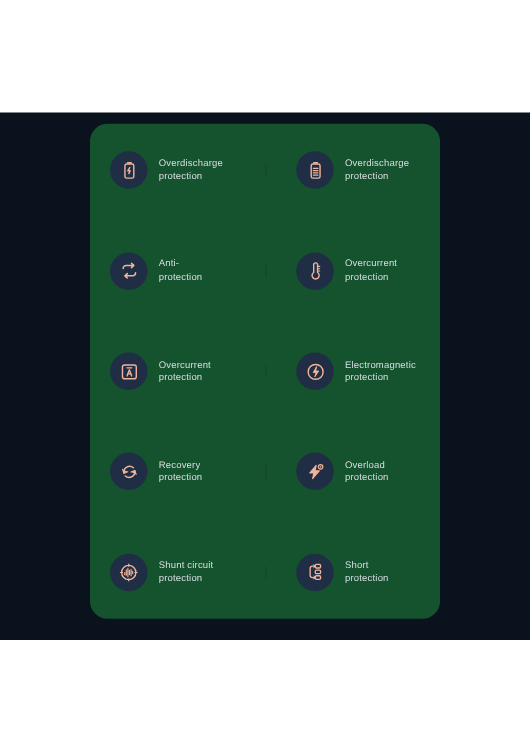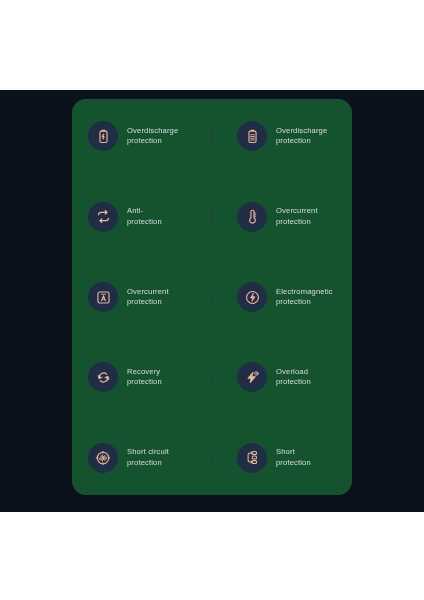--- a/index.html
+++ b/index.html
@@ -230,21 +230,21 @@
       <div class="row-divider"></div>
 
       <div class="feature-cell">
         <span class="icon-badge">
           <svg width="18" height="18" viewBox="0 0 24 24" fill="none" stroke="#f0b49a" stroke-width="1.5" stroke-linecap="round" stroke-linejoin="round">
             <circle cx="12" cy="12" r="7.6"></circle>
             <path d="M3.1 12h2.2M18.7 12h2.2M12 3.1v2.2M12 18.7v2.2" stroke-width="1.3"></path>
             <path d="M7.7 12v2.4M9.4 9.2v5.6M11.1 7.6v8.8M12.8 9.8v4.4M14.5 8.6v6.8M16.2 10.8v2.4" stroke-width="1.25"></path>
           </svg>
         </span>
-        <span class="feature-label">Short circuit
+        <span class="feature-label">Shunt circuit
 protection</span>
       </div>
 
       <div class="feature-cell right">
         <span class="icon-badge">
           <svg width="17" height="17" viewBox="0 0 24 24" fill="none" stroke="#f0b49a" stroke-width="1.5" stroke-linecap="round" stroke-linejoin="round">
             <rect x="11.6" y="3.6" width="6" height="4" rx="1.4"></rect>
             <rect x="11.6" y="10" width="6" height="4" rx="1.4"></rect>
             <rect x="11.6" y="16.4" width="6" height="4" rx="1.4"></rect>
             <path d="M11.6 5.6H8.4a2.6 2.6 0 00-2.6 2.6v7.6a2.6 2.6 0 002.6 2.6h3.2"></path>

